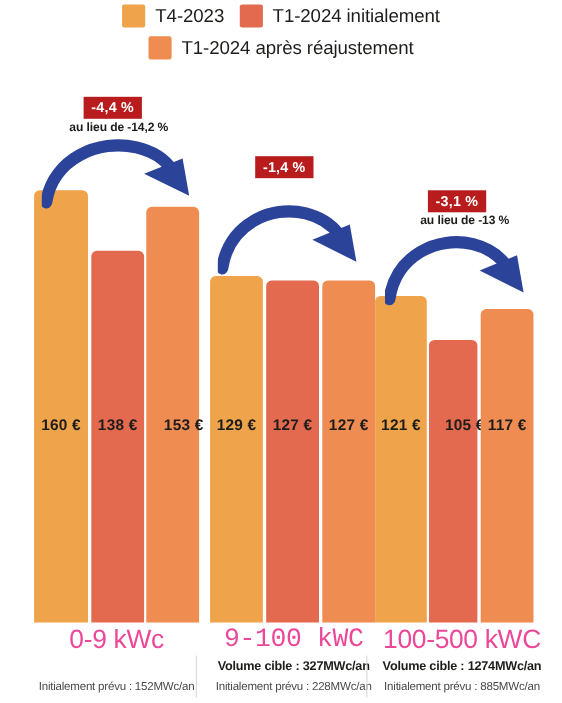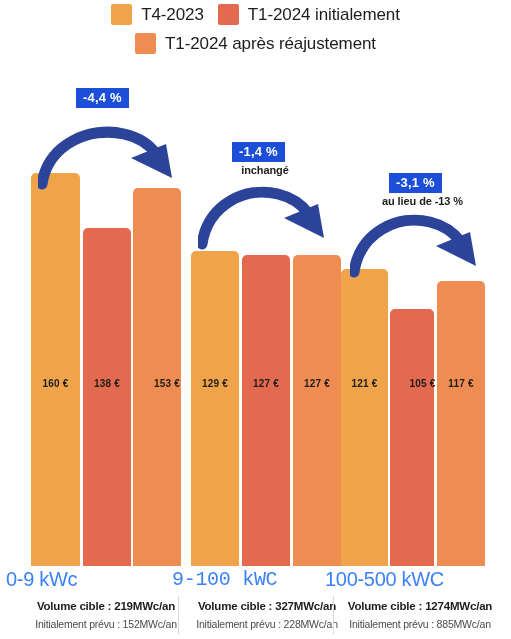--- a/index.html
+++ b/index.html
@@ -20,45 +20,45 @@
   .legend-row.row2{padding-top:8px;}
   .legend-item{display:flex;align-items:flex-end;gap:9px;}
   .swatch{width:21px;height:21px;border-radius:2px;display:block;}
   .legend-label{font-size:17px;color:#1d1d1b;letter-spacing:-0.1px;white-space:nowrap;}
 
   
   .plot{position:absolute;left:0;top:0;width:511px;height:639px;}
   .bar{position:absolute;border-radius:5px 5px 0 0;}
   .bar-value{
     position:absolute;
-    font-size:10px;font-weight:bold;color:#1d1d1b;
+    font-size:14px;font-weight:bold;color:#1d1d1b;
     letter-spacing:0.2px;white-space:nowrap;
     text-align:center;
   }
 
   
   .ann-badge{
     position:absolute;
-    background:#1d4ed8;color:#ffffff;
+    background:#b91c1c;color:#ffffff;
     font-size:13px;font-weight:bold;letter-spacing:0.2px;
     padding:2px 7px 3px 7px;
     white-space:nowrap;
     text-align:center;
   }
   .ann-sub{
     position:absolute;
     font-size:11px;font-weight:bold;color:#1d1d1b;
     white-space:nowrap;text-align:center;letter-spacing:-0.1px;
   }
   .arrow{position:absolute;}
 
   
   .cat-title{
-    position:absolute;text-align:left;
-    font-size:20px;color:#3b82f6;white-space:nowrap;letter-spacing:-0.3px;
+    position:absolute;text-align:center;
+    font-size:24px;color:#ec4899;white-space:nowrap;letter-spacing:-0.3px;
   }
   .cat-vol{
     position:absolute;text-align:center;
     font-size:11.5px;font-weight:bold;color:#1d1d1b;white-space:nowrap;letter-spacing:-0.2px;
   }
   .cat-prev{
     position:absolute;text-align:center;
     font-size:10.5px;color:#4a4a4a;white-space:nowrap;letter-spacing:-0.2px;
   }
   .divider{position:absolute;width:1px;background:#d8d8d8;}
@@ -110,41 +110,40 @@
     <div class="bar" style="left:341px; top:269px; width:47px; height:297px; background:#efa44b;"></div>
     <div class="bar-value" style="left:341px; top:378px; width:47px;">121 €</div>
 
     <div class="bar" style="left:390px; top:309px; width:44px; height:257px; background:#e3694f;"></div>
     <div class="bar-value" style="left:390px; top:378px; width:65px;">105 €</div>
 
     <div class="bar" style="left:437px; top:281px; width:48px; height:285px; background:#ef8c52;"></div>
     <div class="bar-value" style="left:437px; top:378px; width:48px;">117 €</div>
 
     <div class="ann-badge" style="left:76px; top:88px;">-4,4 %</div>
+    <div class="ann-sub" style="left:28px; top:110px; width:160px;">au lieu de -14,2 %</div>
     <svg class="arrow" width="140" height="68" viewBox="0 0 140 68" style="left:38px; top:122px;">
       <path d="M4,62 C10,22 52,4 86,12 C101,15.5 112,23 118,32" fill="none" stroke="#2b4399" stroke-width="11" stroke-linecap="round"></path>
       <path d="M134,56 L93,36 L128,22 Z" fill="#2b4399"></path>
     </svg>
 
     <div class="ann-badge" style="left:232px; top:142px;">-1,4 %</div>
-    <div class="ann-sub" style="left:190px; top:164px; width:150px;">inchangé</div>
     <svg class="arrow" width="130" height="68" viewBox="0 0 130 68" style="left:198px; top:182px;">
       <path d="M4,62 C10,22 48,4 80,12 C94,15.5 104,23 110,31" fill="none" stroke="#2b4399" stroke-width="11" stroke-linecap="round"></path>
       <path d="M126,56 L86,36 L120,22 Z" fill="#2b4399"></path>
     </svg>
 
     <div class="ann-badge" style="left:389px; top:173px;">-3,1 %</div>
     <div class="ann-sub" style="left:345px; top:195px; width:155px;">au lieu de -13 %</div>
     <svg class="arrow" width="130" height="68" viewBox="0 0 130 68" style="left:350px; top:210px;">
       <path d="M4,62 C10,22 48,4 80,12 C94,15.5 104,23 110,31" fill="none" stroke="#2b4399" stroke-width="11" stroke-linecap="round"></path>
       <path d="M126,56 L86,36 L120,22 Z" fill="#2b4399"></path>
     </svg>
 
     <div class="cat-title" style="left:6px; top:568px; width:200px;">0-9 kWc</div>
-    <div class="cat-vol" style="left:6px; top:600px; width:200px;">Volume cible : 219MWc/an</div>
     <div class="cat-prev" style="left:6px; top:618px; width:200px;">Initialement prévu : 152MWc/an</div>
 
     <div class="divider" style="left:178px; top:596px; height:38px;"></div>
 
     <div class="cat-title" style="left:172px; top:568px; width:190px;font-family:Liberation Mono, monospace;">9-100 kWC</div>
     <div class="cat-vol" style="left:172px; top:600px; width:190px;">Volume cible : 327MWc/an</div>
     <div class="cat-prev" style="left:172px; top:618px; width:190px;">Initialement prévu : 228MWc/an</div>
 
     <div class="divider" style="left:333px; top:596px; height:38px;"></div>
 

